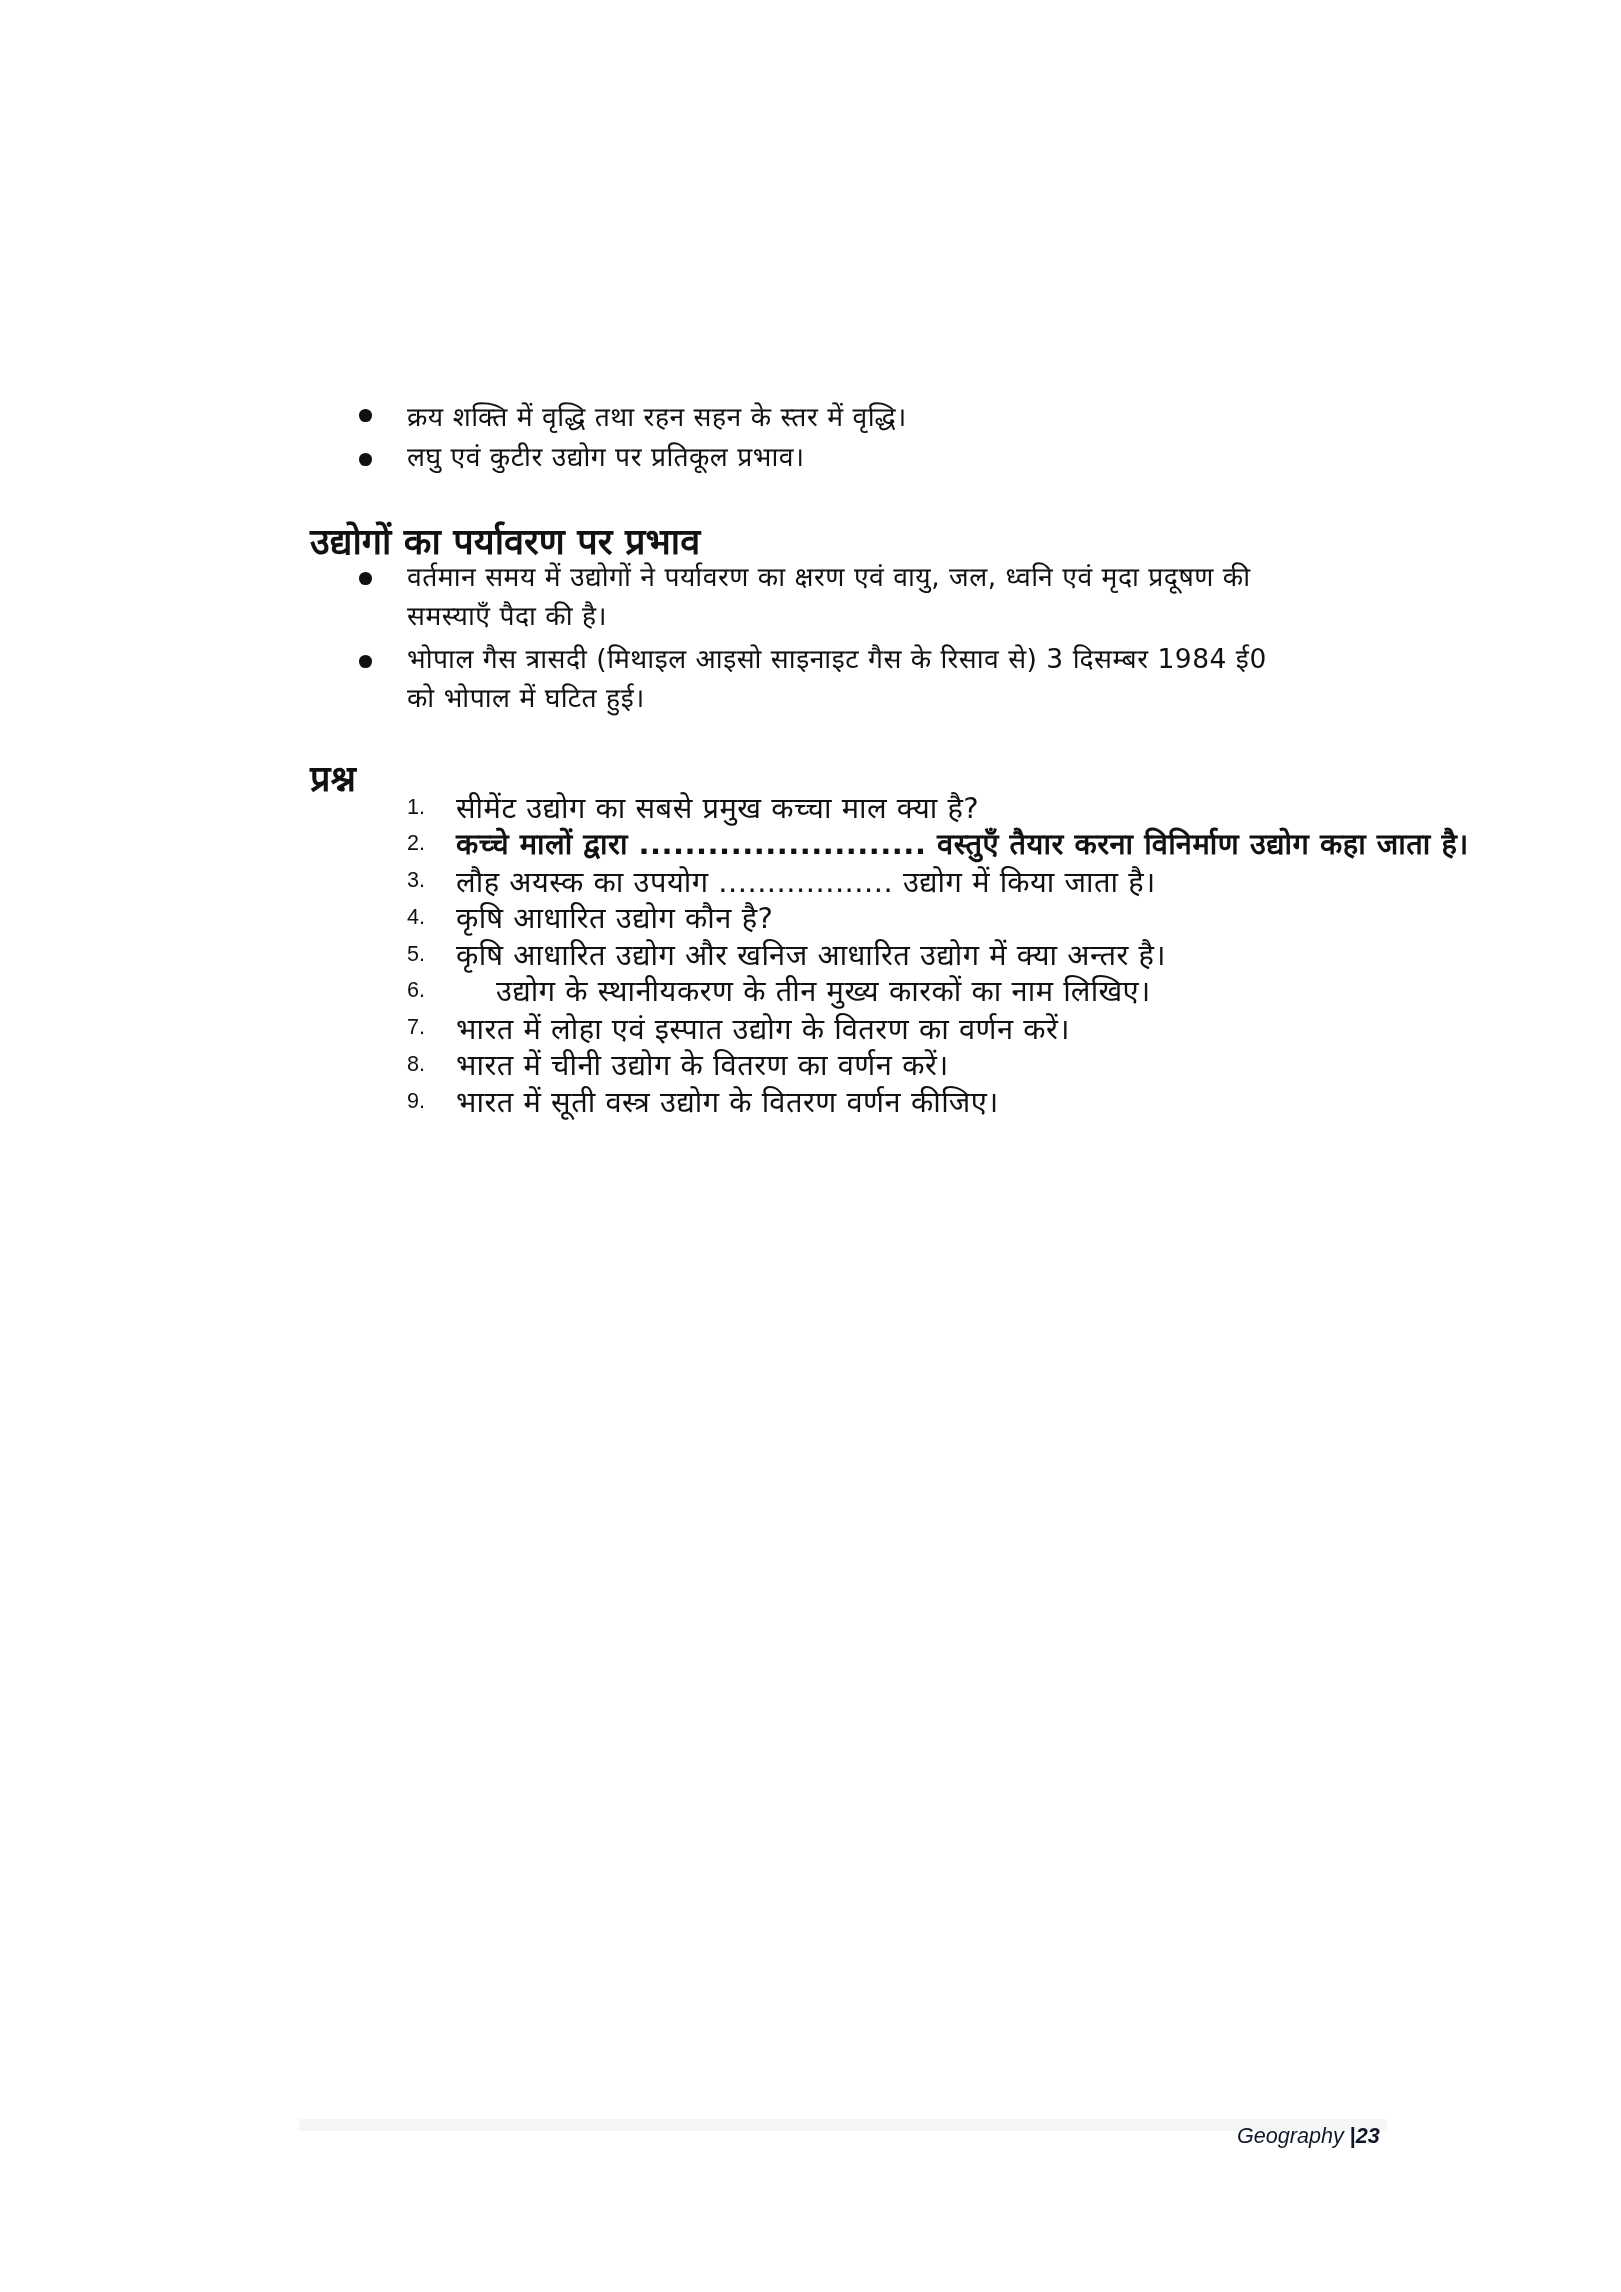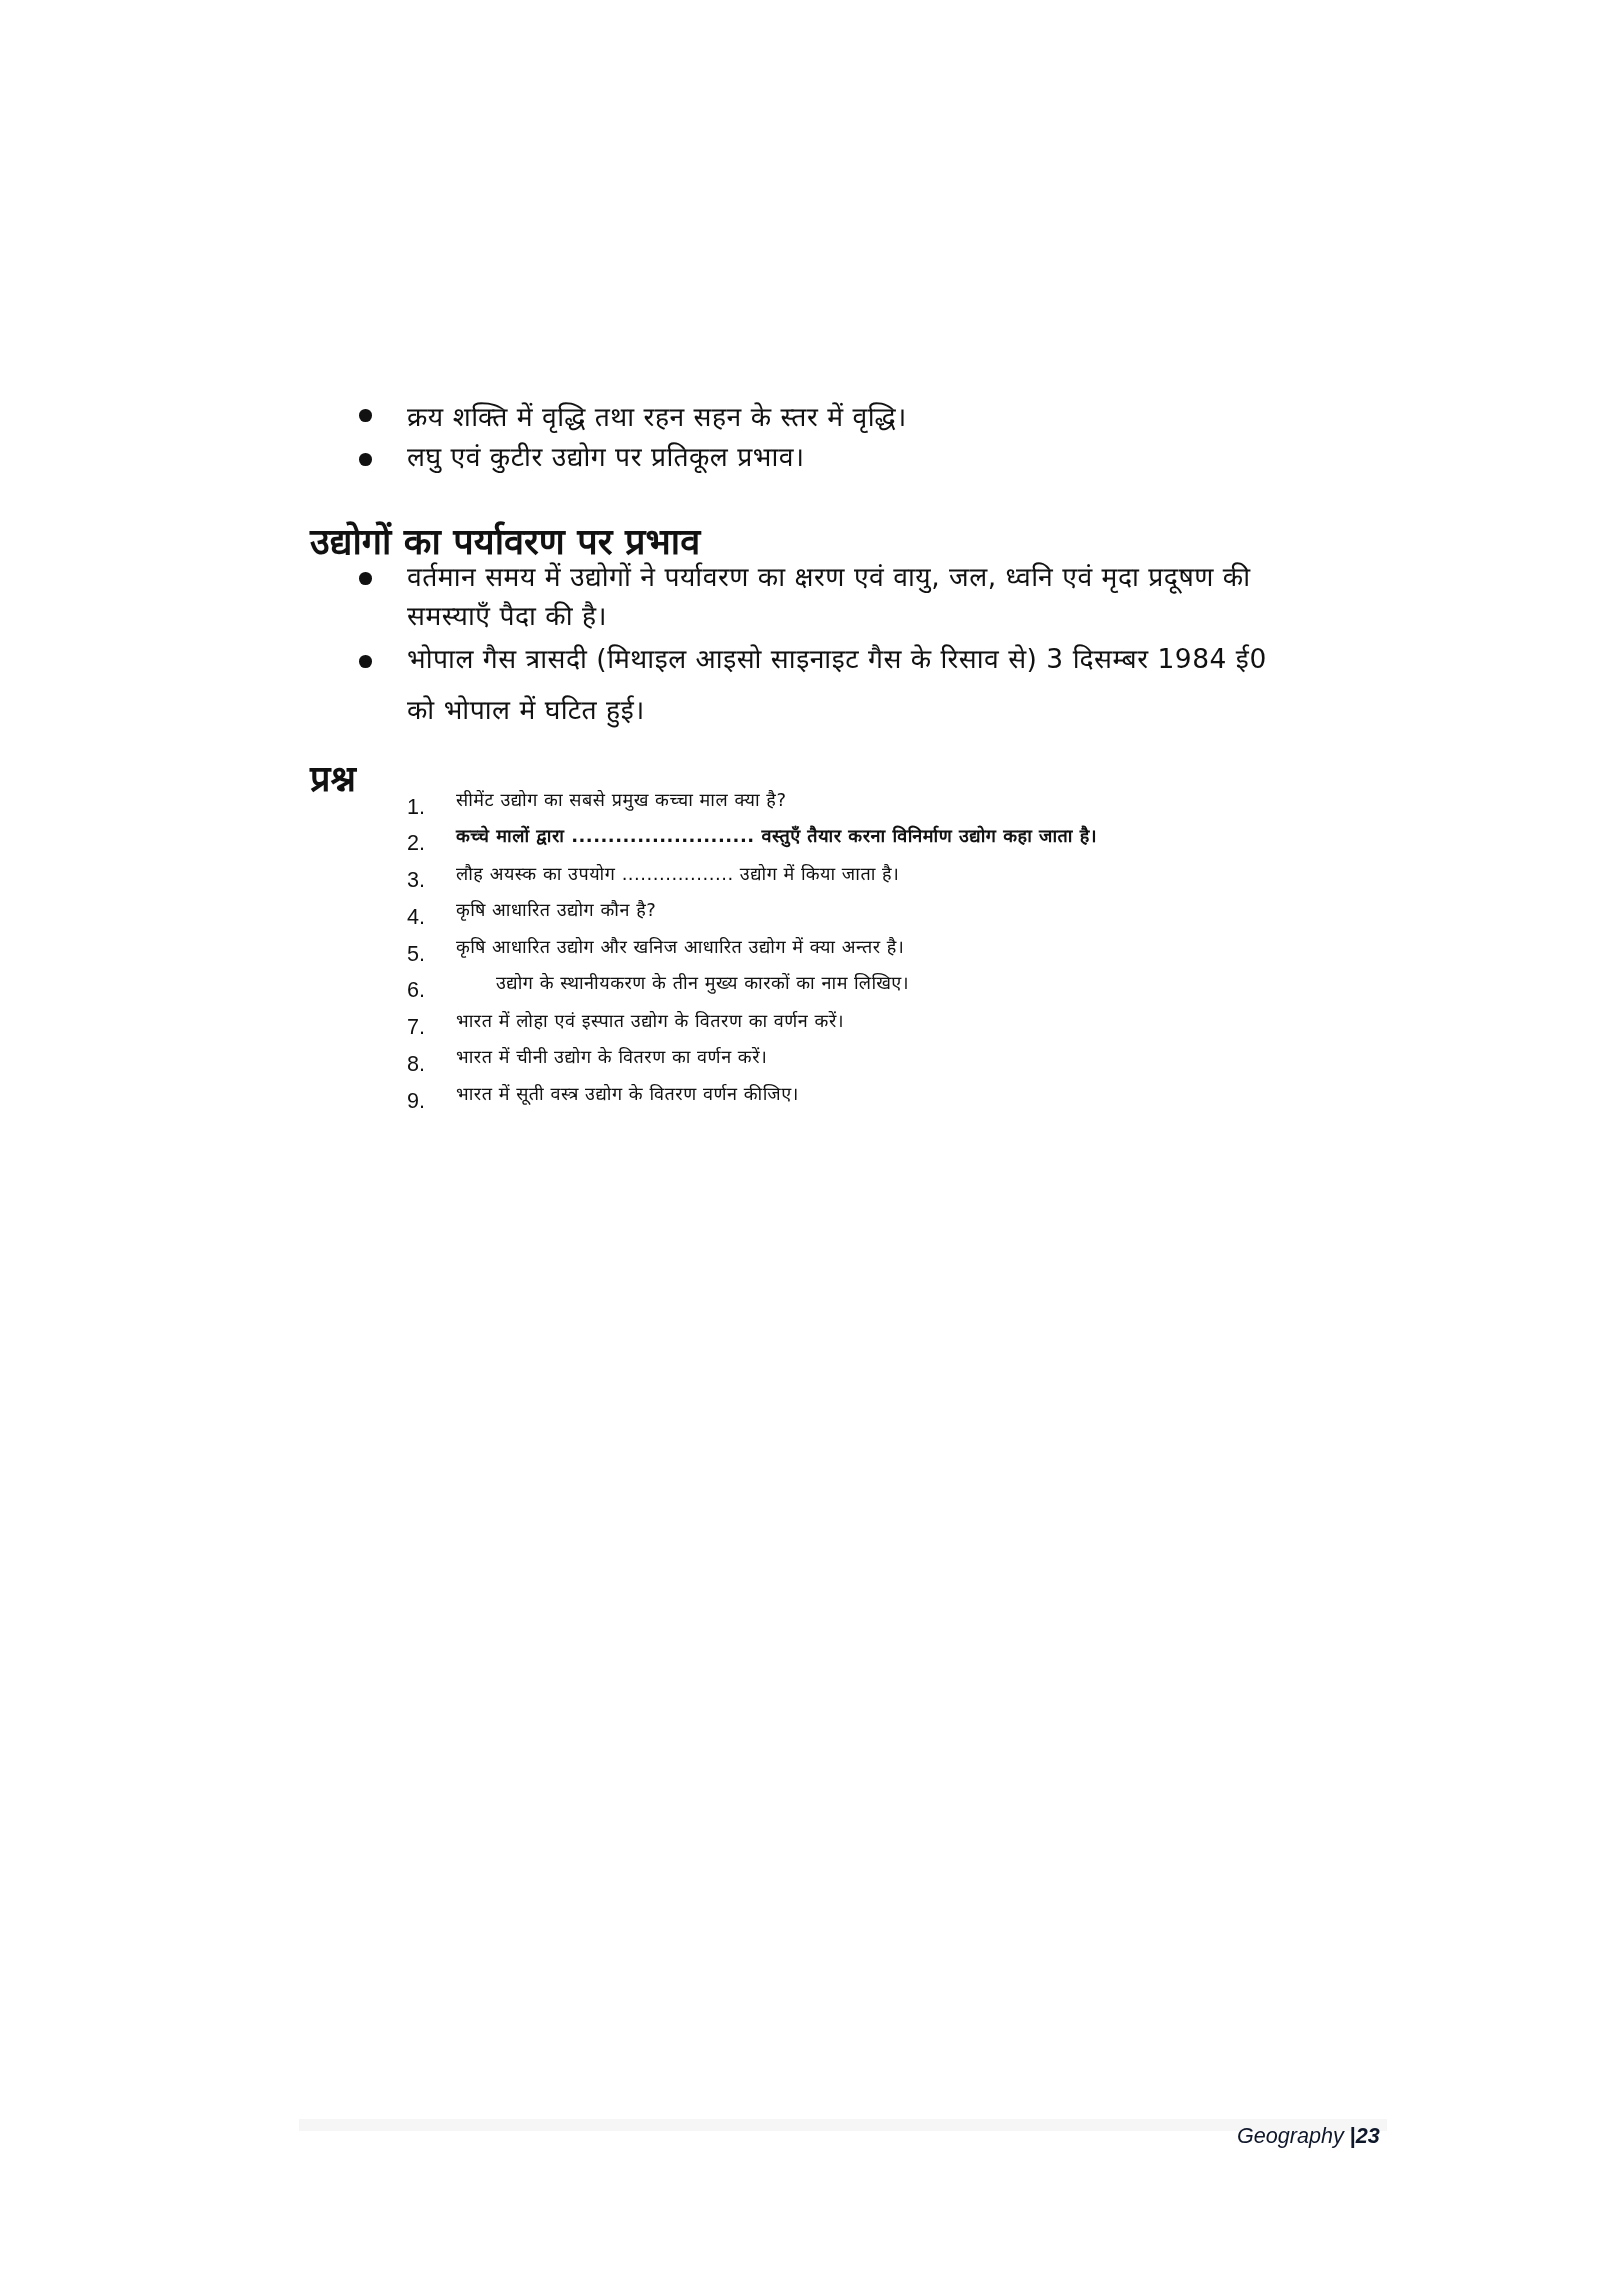--- a/index.html
+++ b/index.html
@@ -4,21 +4,21 @@
   <style>
     html, body { margin: 0; padding: 0; background: #ffffff; }
     body {
       width: 1621px; height: 2293px; position: relative; overflow: hidden;
       font-family: "DejaVu Sans", sans-serif; color: #111;
     }
     .line { position: absolute; white-space: nowrap; font-size: 26.5px; letter-spacing: 0.5px; }
     .bullet { position: absolute; width: 12.7px; height: 12.7px; border-radius: 50%; background: #111; }
     .heading { position: absolute; font-size: 36px; font-weight: bold; white-space: nowrap; }
     .qnum { position: absolute; font-family: "Liberation Sans", sans-serif; font-size: 21.6px; }
-    .qtext { position: absolute; font-size: 18px; white-space: nowrap; letter-spacing: 0.5px; }
+    .qtext { position: absolute; font-size: 29px; white-space: nowrap; letter-spacing: 0.5px; }
     .footer-band { position: absolute; left: 299px; top: 2119px; width: 1088px; height: 11.8px; background: #f6f6f6; }
     .footer { position: absolute; left: 1237px; top: 2123px; font-family: "Liberation Sans", sans-serif; font-size: 21.6px; font-style: italic; color: #0f172a; white-space: nowrap; }
     .footer .sep { font-weight: bold; font-style: normal; margin-left: 5.9px; }
     .footer .num { font-weight: bold; }
   </style>
 </head>
 <body>
 
 <div>
   <span class="bullet" style="left:359px; top:409px;"></span>
@@ -30,21 +30,21 @@
 
 <div>
   <div class="heading" style="left:310px; top:516px;">उद्योगों का पर्यावरण पर प्रभाव</div>
 
   <span class="bullet" style="left:359px; top:572px;"></span>
   <span class="line" style="left:407px; top:558px;">वर्तमान समय में उद्योगों ने पर्यावरण का क्षरण एवं वायु, जल, ध्वनि एवं मृदा प्रदूषण की</span>
   <span class="line" style="left:407px; top:597px;">समस्याएँ पैदा की है।</span>
 
   <span class="bullet" style="left:359px; top:655px;"></span>
   <span class="line" style="left:407px; top:640px;text-align:center;">भोपाल गैस त्रासदी (मिथाइल आइसो साइनाइट गैस के रिसाव से) 3 दिसम्बर 1984 ई0</span>
-  <span class="line" style="left:407px; top:679px;margin-top:12px;">को भोपाल में घटित हुई।</span>
+  <span class="line" style="left:407px; top:679px;">को भोपाल में घटित हुई।</span>
 </div>
 
 <div>
   <div class="heading" style="left:310px; top:753px;">प्रश्न</div>
 
   <span class="qnum" style="left:407px; top:794px;">1.</span>
   <span class="qtext" style="left:456px; top:787px;">सीमेंट उद्योग का सबसे प्रमुख कच्चा माल क्या है?</span>
 
   <span class="qnum" style="left:407px; top:830px;">2.</span>
   <span class="qtext" style="left:456px; top:823px;font-weight:bold;">कच्चे मालों द्वारा ......................... वस्तुएँ तैयार करना विनिर्माण उद्योग कहा जाता है।</span>

